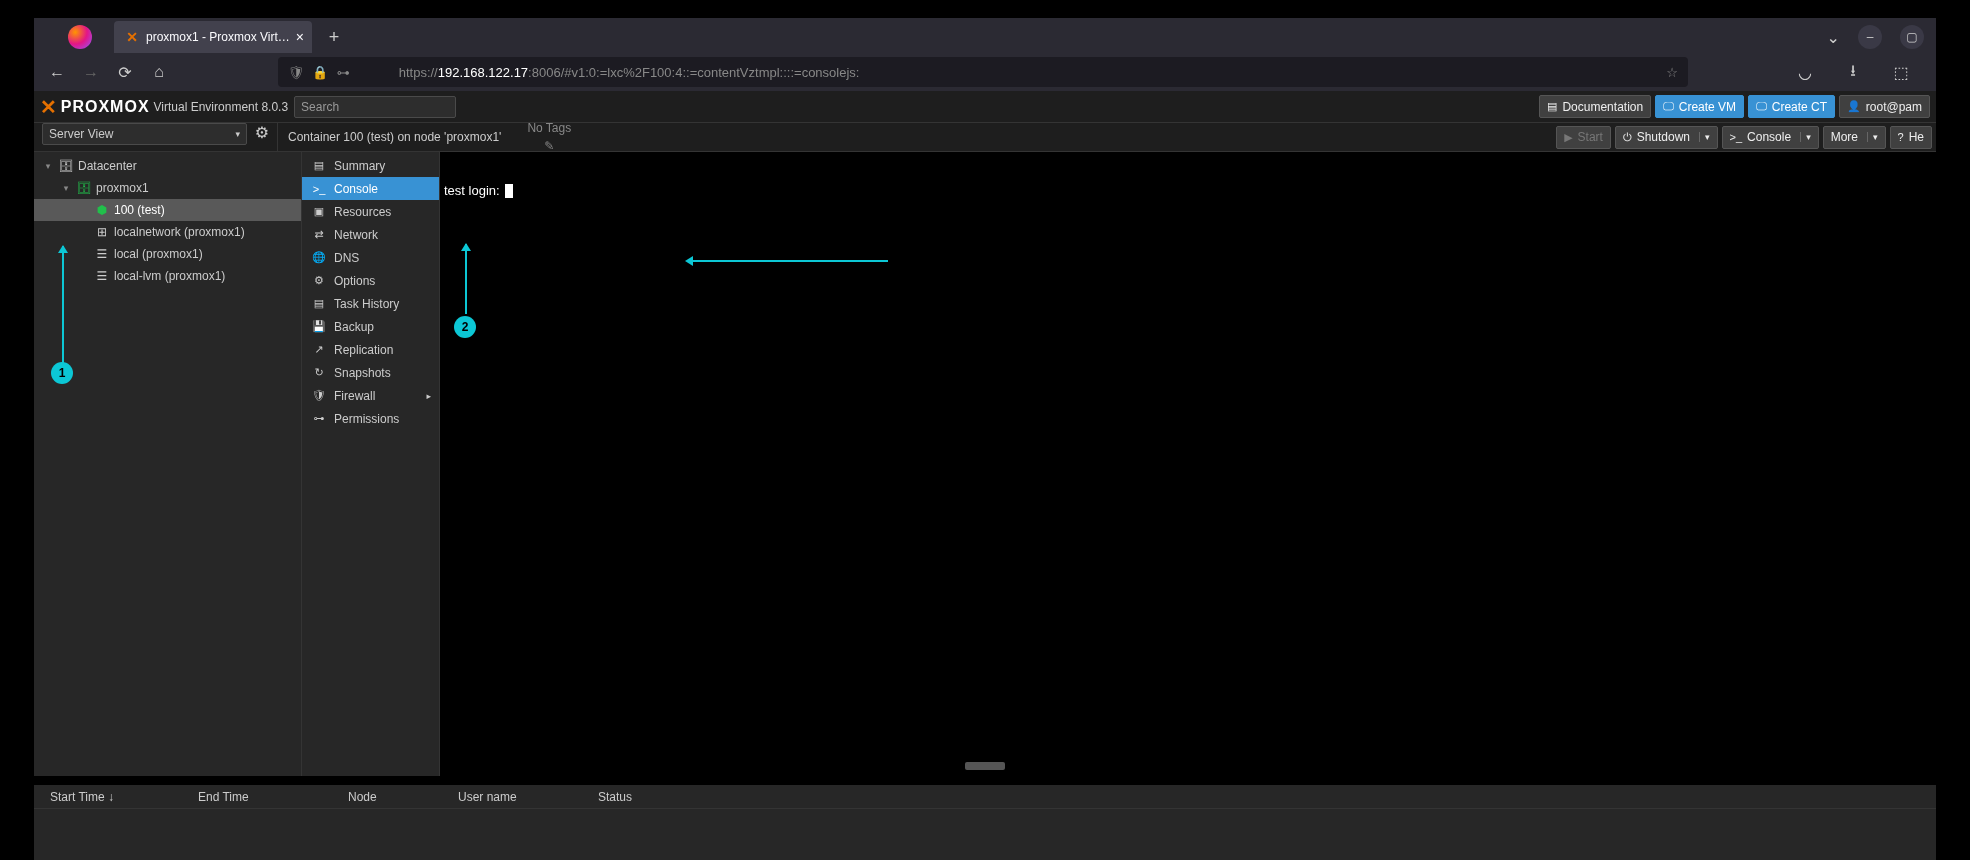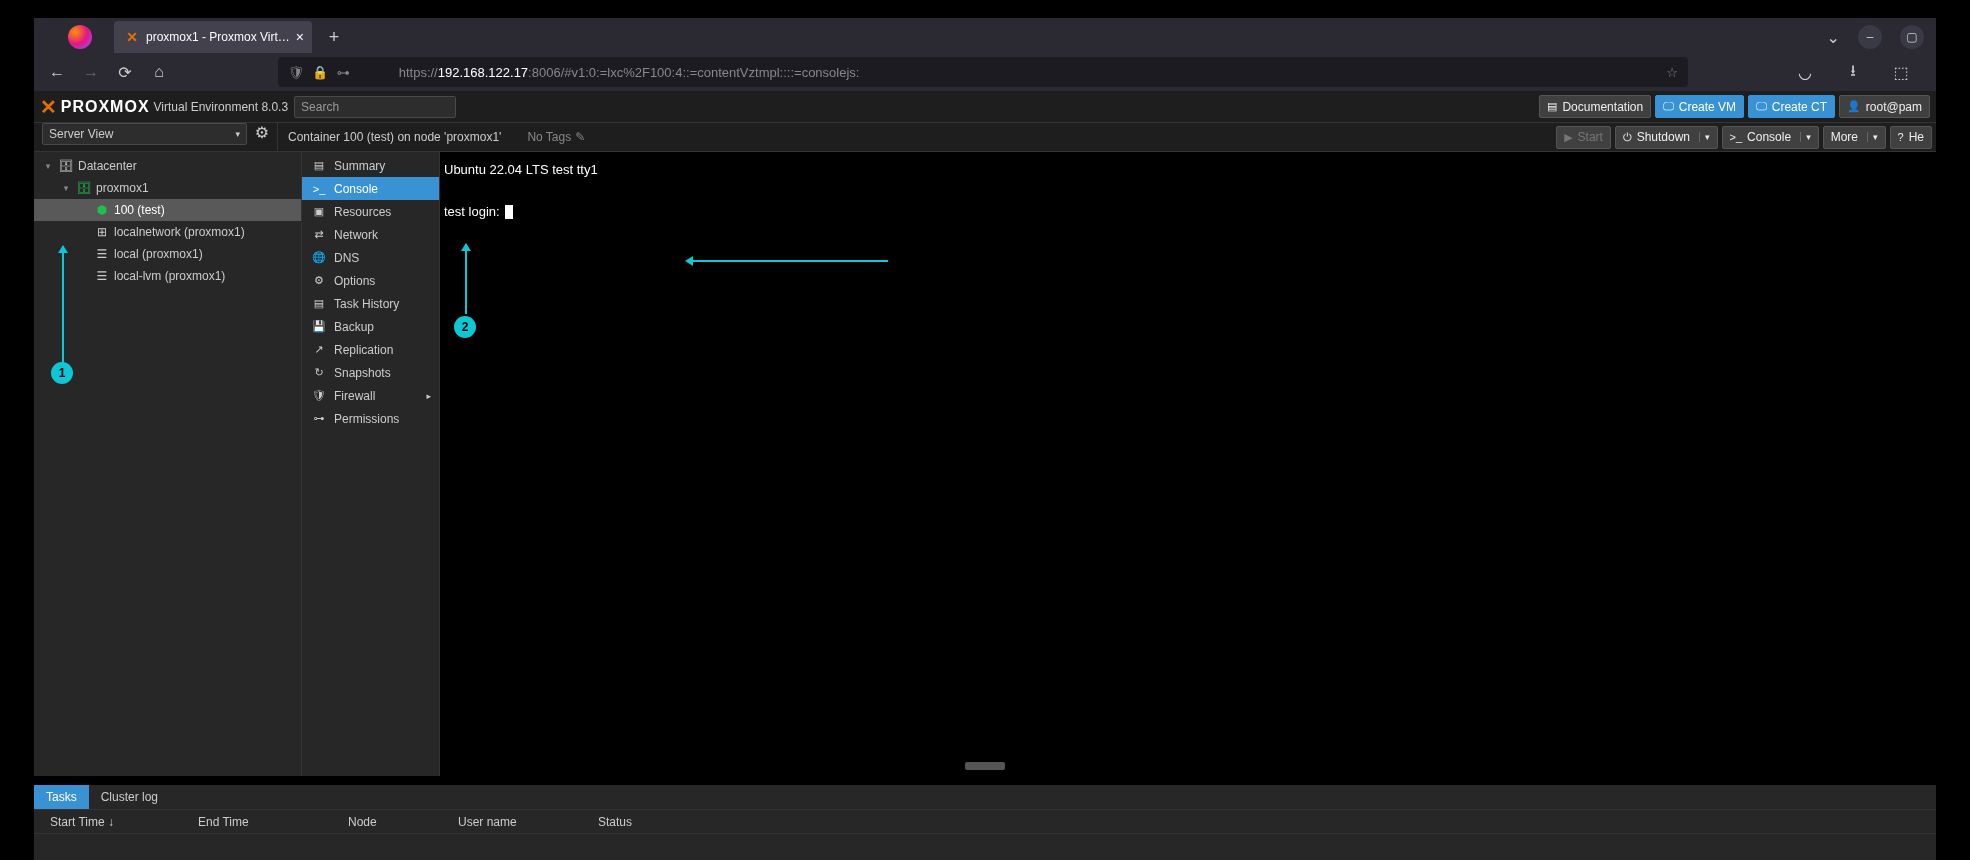--- a/index.html
+++ b/index.html
@@ -38,21 +38,21 @@
 .px-btn { background:#404040; border:1px solid #555; color:#eee; height:23px; padding:0 7px; font-size:12px; display:flex; align-items:center; gap:5px; border-radius:2px; cursor:pointer;}
 .px-btn.blue { background:#3892d4; border-color:#3892d4; color:#fff;}
 .px-btn .i { font-size:11px;}
 
 
 .px-toolbar { height:29px; background:#1e1e1e; border-bottom:1px solid #343434; display:flex; align-items:center;}
 .view-sel { width:244px; height:100%; display:flex; align-items:flex-start; padding:0 4px 0 8px; border-right:1px solid #343434;}
 .view-sel-drop { flex:1; background:#2d2d2d; border:1px solid #4a4a4a; height:22px; font-size:12px; color:#ccc; padding:0 6px; display:flex; align-items:center; border-radius:2px; justify-content:space-between;}
 .view-sel .cog { margin-left:4px; color:#ccc; cursor:pointer; width:22px; text-align:center;}
 .crumb { font-size:12px; color:#ccc; padding:0 10px;}
-.notags { font-size:12px; color:#888; margin-left:16px; display:flex; align-items:center; gap:4px;}
+.notags { font-size:12px; color:#888; margin-left:16px; display:flex; align-items:center; gap:4px;flex-direction:column;}
 .toolbar-right { margin-left:auto; display:flex; gap:4px; padding-right:4px;}
 .px-btn.disabled { color:#777; }
 .px-btn .caret { border-left:1px solid #666; margin-left:4px; padding-left:5px; font-size:9px;}
 
 
 .main { display:flex; height:624px; background:#272727;}
 .tree { width:268px; background:#272727; border-right:1px solid #343434; font-size:12px; color:#ccc; padding-top:3px;}
 .tree-node { display:flex; align-items:center; height:22px; padding-left:8px; gap:4px; cursor:pointer;}
 .tree-node.sel { background:#595959; color:#fff;}
 .tree-node .tw { width:12px; text-align:center; font-size:9px; color:#888;}
@@ -281,33 +281,28 @@
           <span>Firewall</span>
           <span class="ar">▸</span>
         </div>
     <div class="vnav-item">
           <span class="vi">⊶</span>
           <span>Permissions</span>
         </div>
   </div>
 
   <div class="console">
-    <div class="line">Ubuntu 22.04 LTS test tty1</div>
     <div class="line"> </div>
     <div class="line"><span>test login: </span><span class="cursor"></span></div>
   </div>
 </div>
 
 <div class="split-handle"></div>
 
 <div class="bottom">
-  <div class="bt-tabs">
-    <div class="bt-tab active">Tasks</div>
-    <div class="bt-tab">Cluster log</div>
-  </div>
   <div class="bt-header">
     <div class="col c-start">Start Time ↓</div>
     <div class="col c-end">End Time</div>
     <div class="col c-node">Node</div>
     <div class="col c-user">User name</div>
     <div class="col c-status">Status</div>
   </div>
   <div class="bt-body"></div>
 </div>
 </div>

